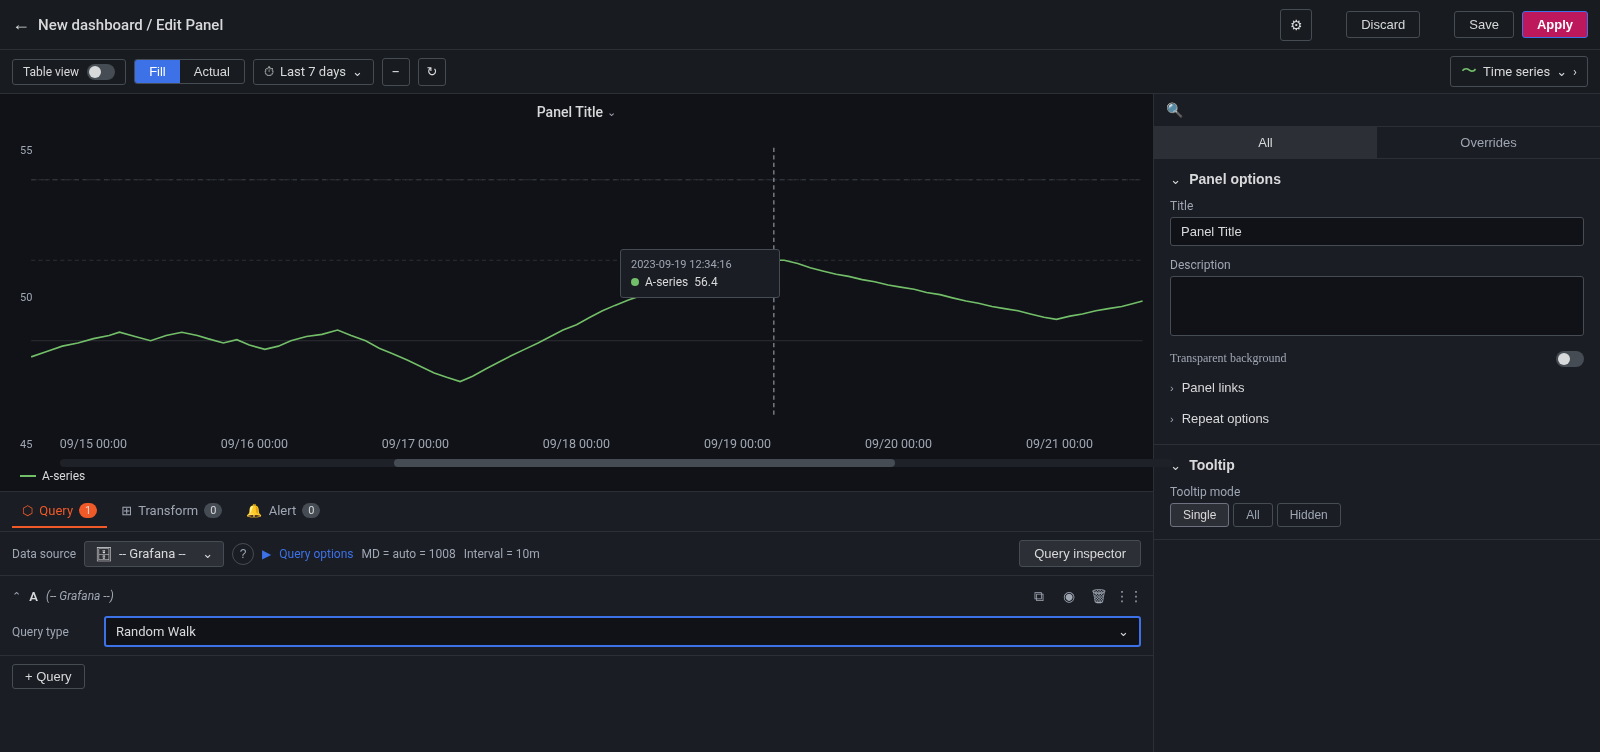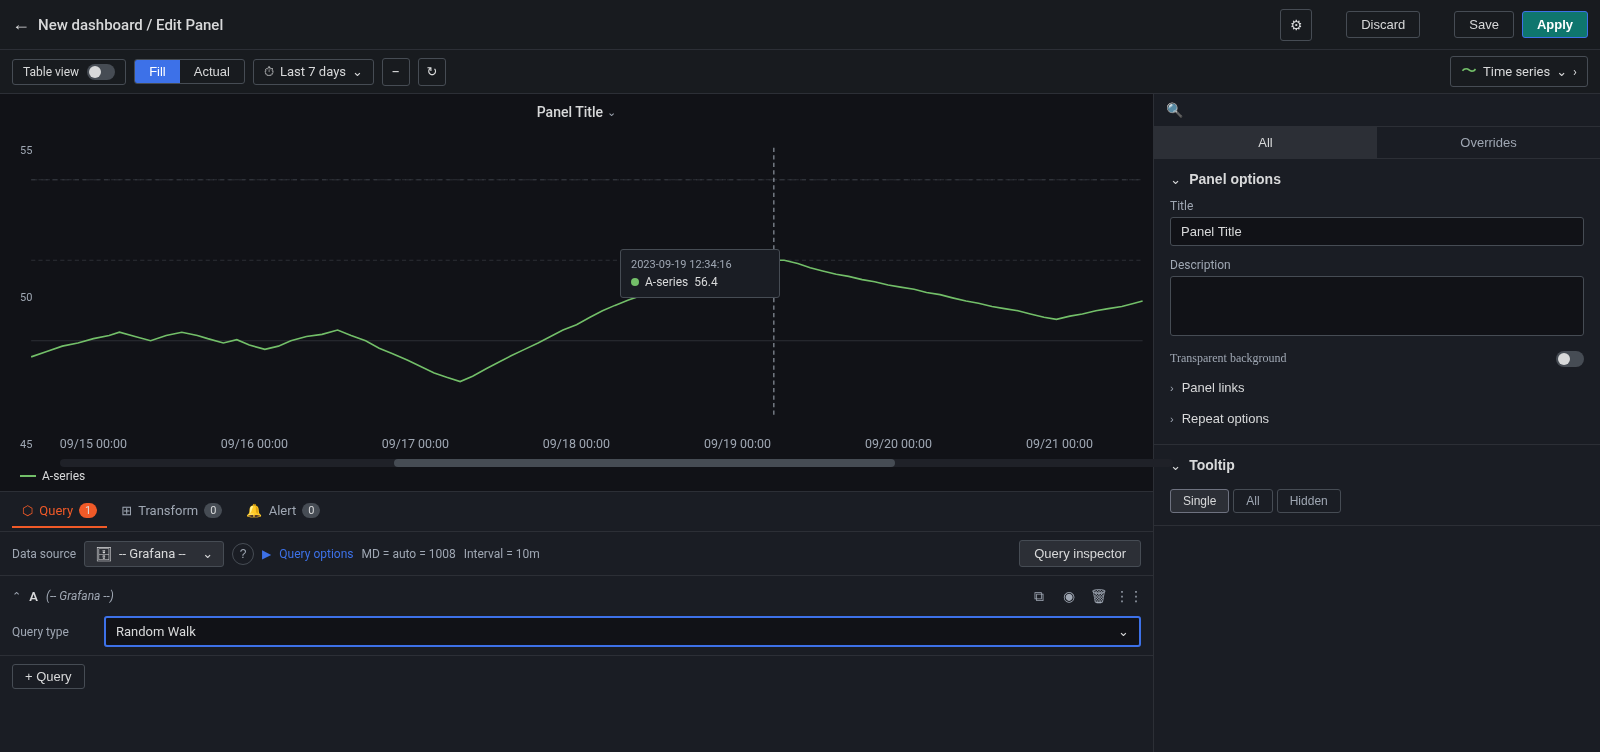--- a/index.html
+++ b/index.html
@@ -59,21 +59,21 @@
       background: none;
       border: 1px solid #464c54;
       border-radius: 3px;
       color: #d8d9da;
       cursor: pointer;
       padding: 5px 14px;
       font-size: 13px;
       margin-left: 26px;
     }
     .btn-primary {
-      background: #0f766e;
+      background: #be185d;
       border: 1px solid #3d71e8;
       border-radius: 3px;
       color: #fff;
       cursor: pointer;
       padding: 5px 14px;
       font-size: 13px;
       font-weight: 600;
     }
 
     
@@ -903,20 +903,21 @@
         </button>
       </div>
     </div>
 
     <div class="rp-section">
       <button class="rp-section-header">
         <span>⌄</span>
         <span class="rp-section-title">Tooltip</span>
       </button>
       <div class="rp-section-body">
+        <div class="rp-label">Tooltip mode</div>
         <div class="tooltip-mode-group">
           <button class="tooltip-mode-btn active">Single</button>
           <button class="tooltip-mode-btn">All</button>
           <button class="tooltip-mode-btn">Hidden</button>
         </div>
       </div>
     </div>
   </div>
 
 </div>

